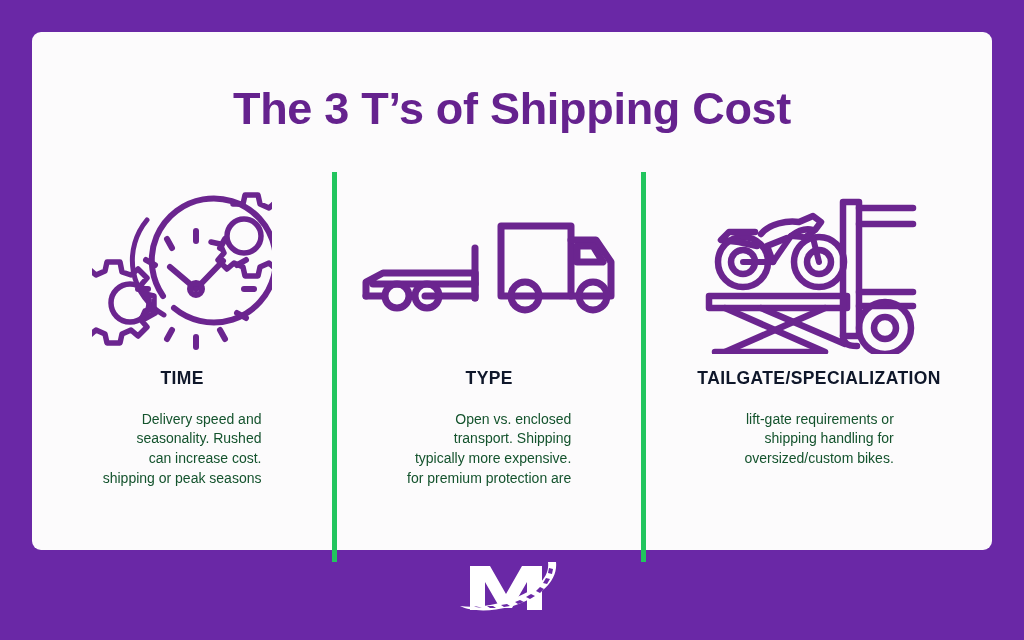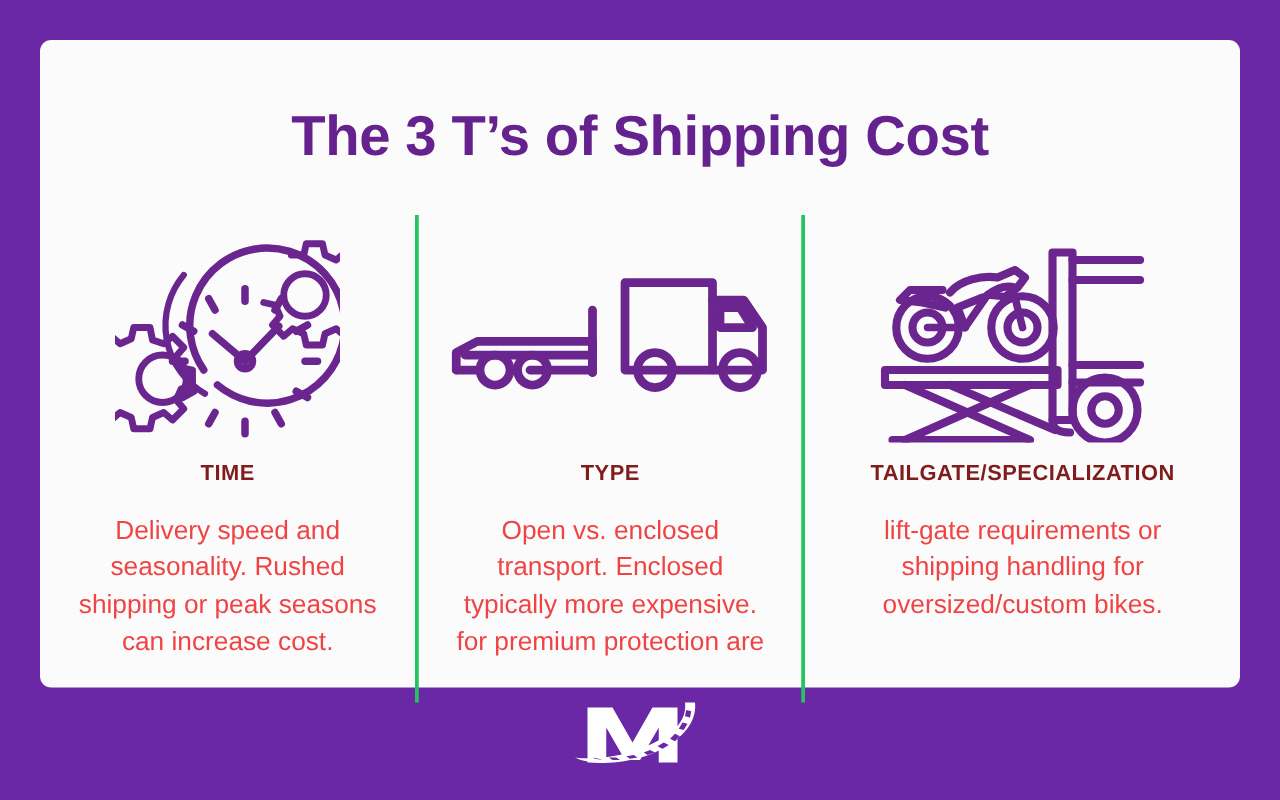--- a/index.html
+++ b/index.html
@@ -55,44 +55,44 @@
     position: relative;
     box-sizing: border-box;
     display: flex;
     flex-direction: column;
     align-items: center;
   }
   .col-1 { width: 316px; }
   .col-2 { width: 325px; }
   .col-3 { width: 369px; }
   .col-2, .col-3 {
-    border-left: 3px solid #22c55e;
+    border-left: 5px solid #22c55e;
   }
   .icon-wrap {
     height: 196px;
     display: flex;
     align-items: center;
     justify-content: center;
     width: 100%;
   }
   .label {
     font-size: 17.5px;
     font-weight: bold;
-    color: #7f1d1d;
+    color: #0f172a;
     letter-spacing: 0.4px;
     text-align: center;
     line-height: 1;
     margin-top: 2px;
     white-space: nowrap;
   }
   .desc {
     margin-top: 22px;
-    font-size: 21px;
-    color: #ef4444;
-    text-align: center;
+    font-size: 14px;
+    color: #14532d;
+    text-align: right;
     line-height: 1.42;
     padding: 0 6px;
   }
   .desc span { display: block; white-space: nowrap; }
   .logo-wrap {
     position: absolute;
     left: 0;
     top: 556px;
     width: 100%;
     display: flex;
@@ -140,22 +140,22 @@
             <circle cx="152" cy="52" r="17" stroke-width="5.5"></circle>
 
             <path d="M30 88 l9 3 l7 -6 l9 9 l-6 7 l4 9 l9 2 v13 l-9 2 l-4 9 l6 7 l-9 9 l-7 -6 l-9 4 l-2 9 h-13 l-2 -9 l-9 -4 l-7 6 l-9 -9 l6 -7 l-4 -9 l-9 -2 v-13 l9 -2 l4 -9 l-6 -7 l9 -9 l7 6 l9 -4 l2 -9 h13 z" stroke-width="5.5"></path>
             <circle cx="38" cy="119" r="19" stroke-width="5.5"></circle>
           </svg>
         </div>
         <div class="label">TIME</div>
         <div class="desc">
           <span>Delivery speed and</span>
           <span>seasonality. Rushed</span>
+          <span>can increase cost.</span>
           <span>shipping or peak seasons</span>
-          <span>can increase cost.</span>
         </div>
       </div>
 
       <div class="col col-2">
         <div class="icon-wrap">
           <svg width="272" height="120" viewBox="0 0 272 120" fill="none" stroke="#6B258F" stroke-width="7" stroke-linecap="round" stroke-linejoin="round">
 
             <path d="M13 86 L13 72 L30 63 L122 63 L122 74 L20 74"></path>
             <path d="M122 63 L122 74"></path>
             <line x1="13" y1="86" x2="30" y2="86"></line>
@@ -172,21 +172,21 @@
             <path d="M218 30 L243 30 L258 52 L258 86 L218 86"></path>
             <path d="M224 36 L240 36 L250 52 L224 52 Z"></path>
 
             <circle cx="172" cy="86" r="14"></circle>
             <circle cx="240" cy="86" r="14"></circle>
           </svg>
         </div>
         <div class="label">TYPE</div>
         <div class="desc">
           <span>Open vs. enclosed</span>
-          <span>transport. Enclosed</span>
+          <span>transport. Shipping</span>
           <span>typically more expensive.</span>
           <span>for premium protection are</span>
         </div>
       </div>
 
       <div class="col col-3">
         <div class="icon-wrap">
           <svg width="248" height="168" viewBox="0 0 248 168" fill="none" stroke="#6B258F" stroke-width="6.5" stroke-linecap="round" stroke-linejoin="round">
 
             <circle cx="48" cy="76" r="25"></circle>

